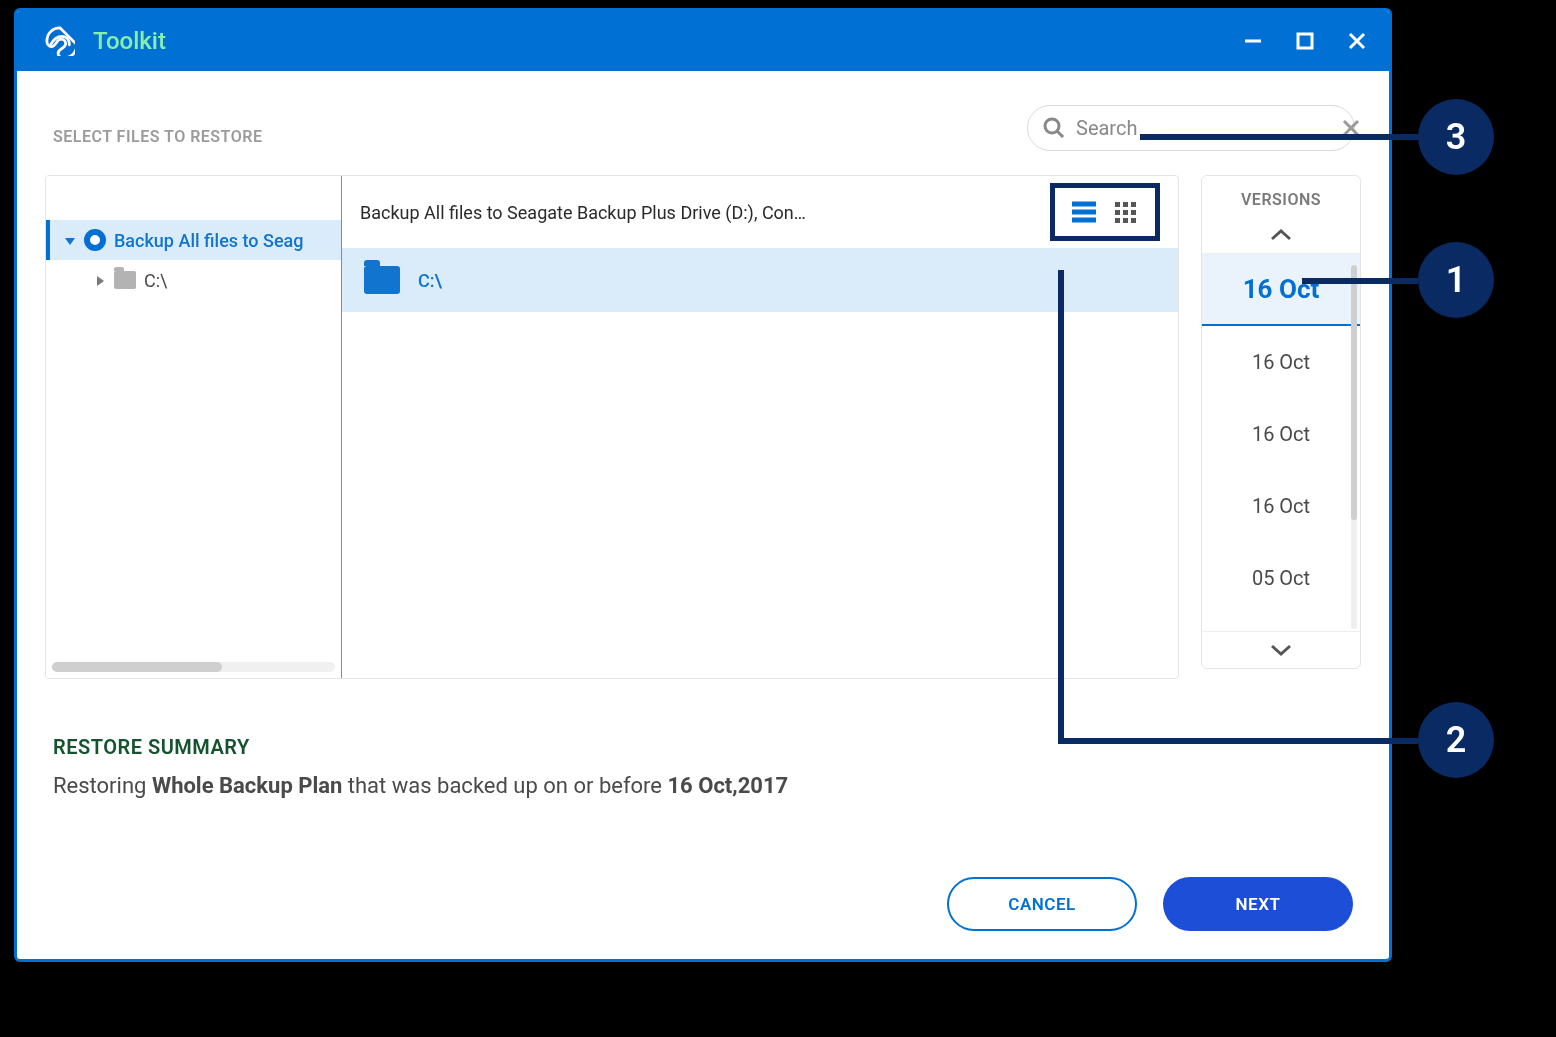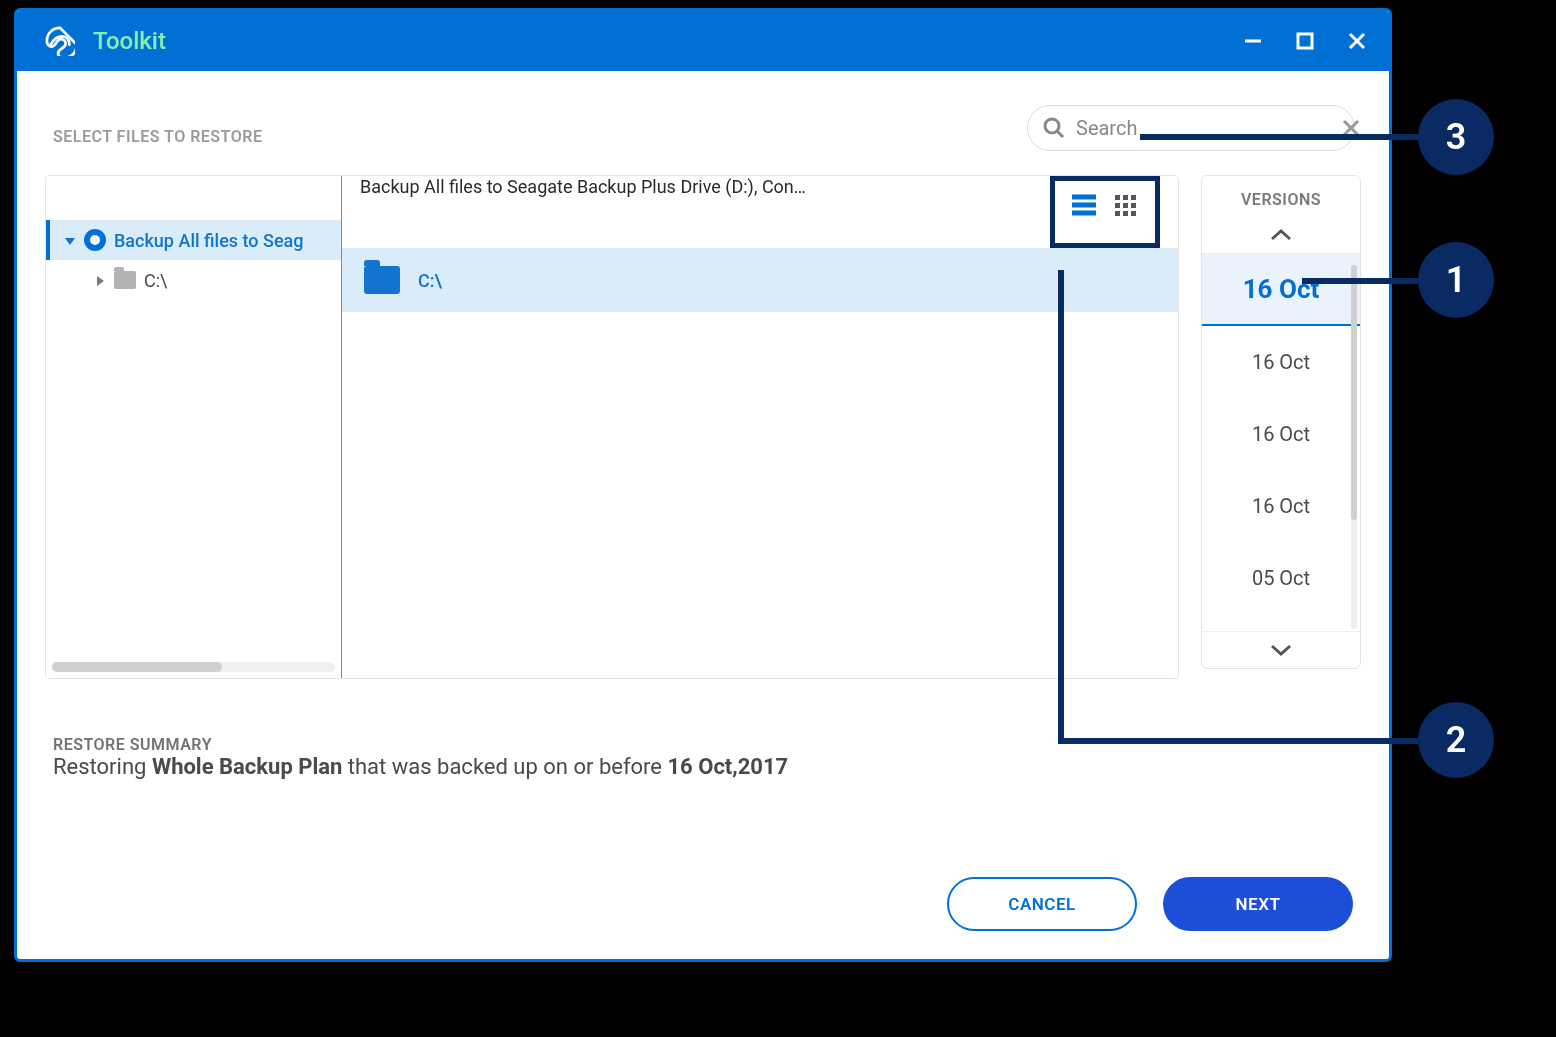--- a/index.html
+++ b/index.html
@@ -63,21 +63,21 @@
     border-left: 4px solid #0070d4; padding-left: 14px;
   }
   .tree-item.child { padding-left: 48px; color: #4a4a4a; }
   .disc-icon { width: 22px; height: 22px; border-radius: 50%; background: #0070d4; display:inline-flex; align-items:center; justify-content:center; }
   .disc-icon::after { content:""; width:10px; height:10px; border-radius:50%; background:#fff; border:3px solid #0070d4; box-shadow:0 0 0 2px #fff inset; }
   .folder-gray { width:22px; height:18px; background:#b3b3b3; border-radius:2px; position:relative; }
   .folder-gray::before { content:""; position:absolute; top:-4px; left:0; width:10px; height:4px; background:#b3b3b3; border-radius:2px 2px 0 0; }
   .tree-hscroll { position:absolute; bottom:6px; left:6px; right:6px; height:10px; background:#f0f0f0; border-radius:5px; }
   .tree-hscroll-thumb { position:absolute; left:0; top:0; height:10px; width:60%; background:#cfcfcf; border-radius:5px; }
   .list-pane { flex: 1; display: flex; flex-direction: column; position: relative; }
-  .breadcrumb-row { height: 72px; display: flex; padding: 0 18px; gap: 12px; }
+  .breadcrumb-row { height: 72px; display: flex; align-items: center; padding: 0 18px; gap: 12px; }
   .breadcrumb-text { flex: 1; font-size: 18px; color: #2a2a2a; white-space: nowrap; overflow: hidden; text-overflow: ellipsis; }
   .view-toggle {
     display: flex; gap: 0;
     border: 5px solid #0a2a64;
     padding: 6px 8px;
     background: #fff;
   }
   .view-btn { width: 42px; height: 36px; display:flex; align-items:center; justify-content:center; cursor:pointer; }
   .list-row {
     height: 64px; display: flex; align-items: center; gap: 18px;
@@ -93,21 +93,21 @@
   }
   .versions-title { text-align:center; font-size:16px; font-weight:600; color:#7a7a7a; padding:14px 0 8px; letter-spacing:.5px; }
   .versions-arrow { height:36px; display:flex; align-items:center; justify-content:center; cursor:pointer; color:#666; }
   .versions-list { flex:1; overflow:hidden; border-top:1px solid #eee; border-bottom:1px solid #eee; }
   .version-item { height:72px; display:flex; align-items:center; justify-content:center; font-size:20px; color:#4a4a4a; }
   .version-item.selected { background:#eaf3fc; color:#0070d4; font-size:26px; font-weight:700; border-bottom:2px solid #0070d4; }
   .versions-vscroll { position:absolute; right:4px; top:90px; bottom:50px; width:6px; background:#efefef; border-radius:3px; }
   .versions-vscroll-thumb { position:absolute; top:0; width:6px; height:70%; background:#cfcfcf; border-radius:3px; }
   .versions-wrap { position:relative; }
   .summary-block { margin-top: 56px; padding: 0 8px; }
-  .summary-title { font-size:16px; font-weight:600; color:#737373; letter-spacing:.5px; }
+  .summary-title { font-size:20px; font-weight:600; color:#14532d; letter-spacing:.5px; margin-bottom:14px; }
   .summary-text { font-size:22px; color:#4a4a4a; }
   .summary-text b { font-weight:700; }
   .footer-buttons { display:flex; justify-content:flex-end; gap:26px; margin-top:auto; padding: 0 8px 6px 0; }
   .btn { width:190px; height:54px; border-radius:27px; font-size:17px; font-weight:600; letter-spacing:.5px; display:flex; align-items:center; justify-content:center; cursor:pointer; }
   .btn-cancel { border:2px solid #0070d4; color:#0070d4; background:#fff; }
   .btn-next { background:#1d4ed8; color:#fff; border:none; }
   
   .callout { position:absolute; width:76px; height:76px; border-radius:50%; background:#0a2a64; color:#fff; font-size:36px; font-weight:600; display:flex; align-items:center; justify-content:center; }
   .callout-line { position:absolute; background:#0a2a64; }
   .chevron svg, .win-btn svg, .logo svg, .search-icon svg, .clear-icon svg, .arrow svg { display:block; }

